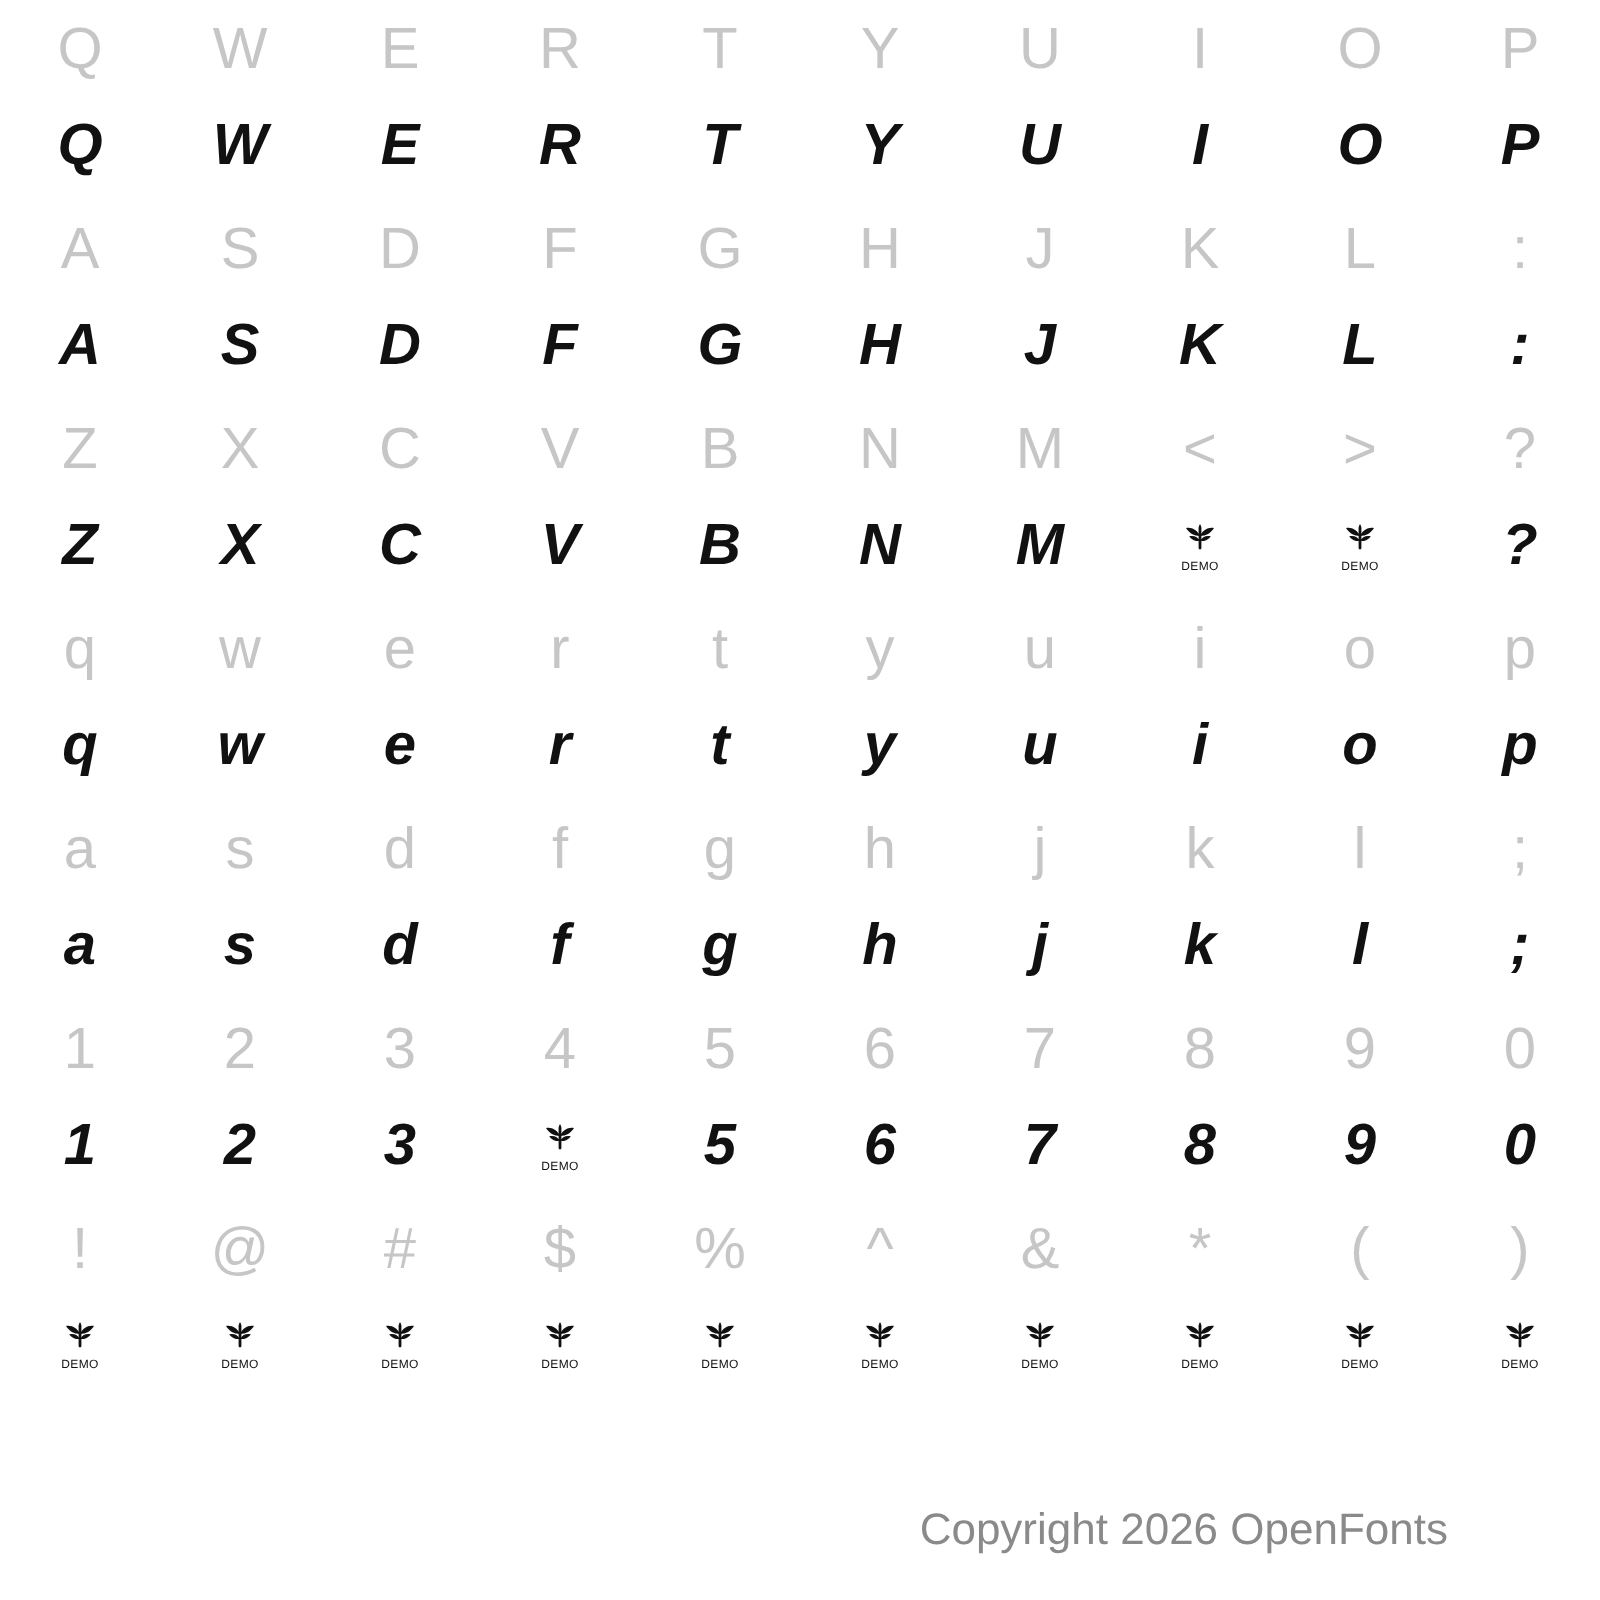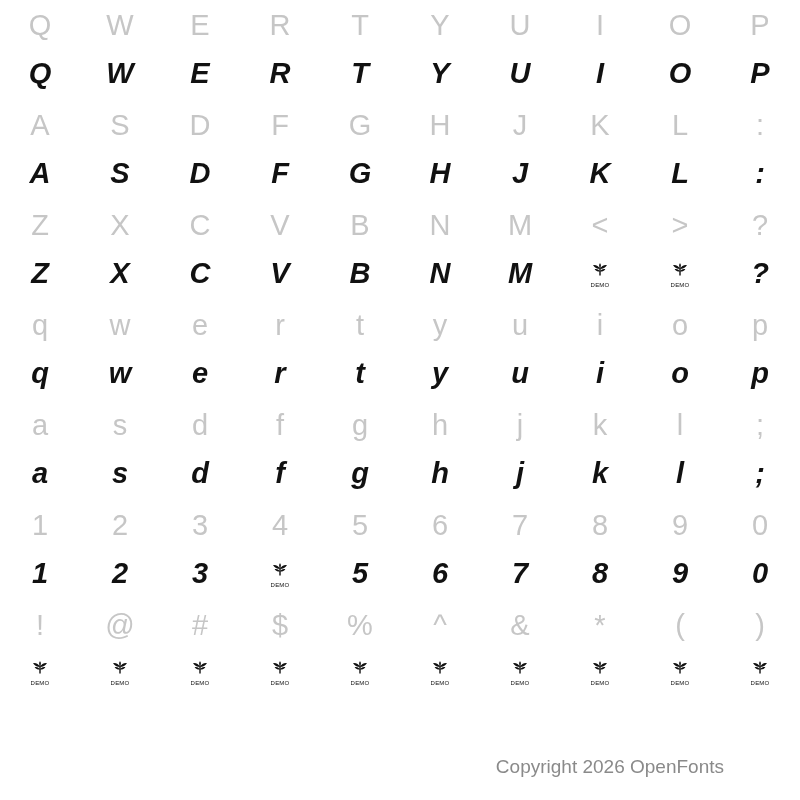--- a/index.html
+++ b/index.html
@@ -99,21 +99,21 @@
     padding-top: 6px;
   }
   .copyright {
     position: absolute;
     left: 0;
     right: 0;
     bottom: 22px;
     text-align: right;
     padding-right: 76px;
     color: #8a8a8a;
-    font-size: 19px;
+    font-size: 22px;
     font-family: "Liberation Sans", sans-serif;
   }
 </style>
 </head>
 <body>
 
 <div id="sheet">
 
   <div class="grid" id="grid">
       <div class="row row-key">

